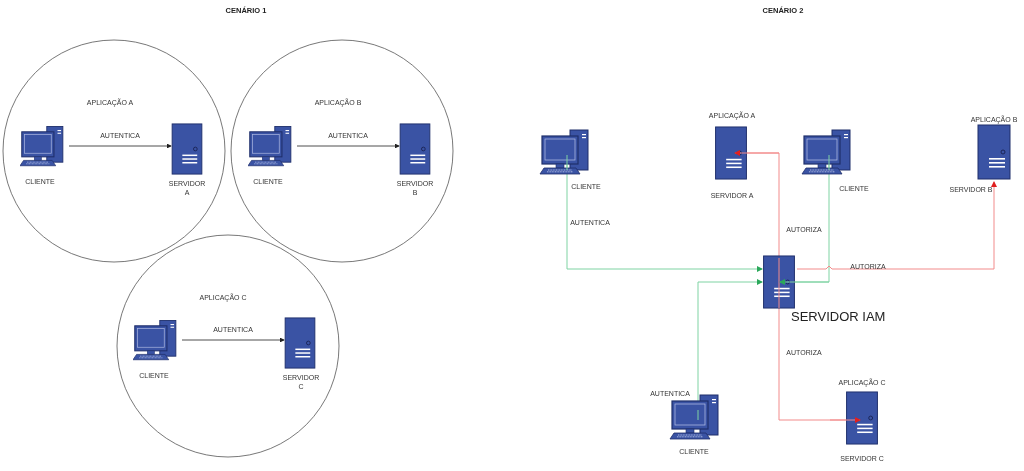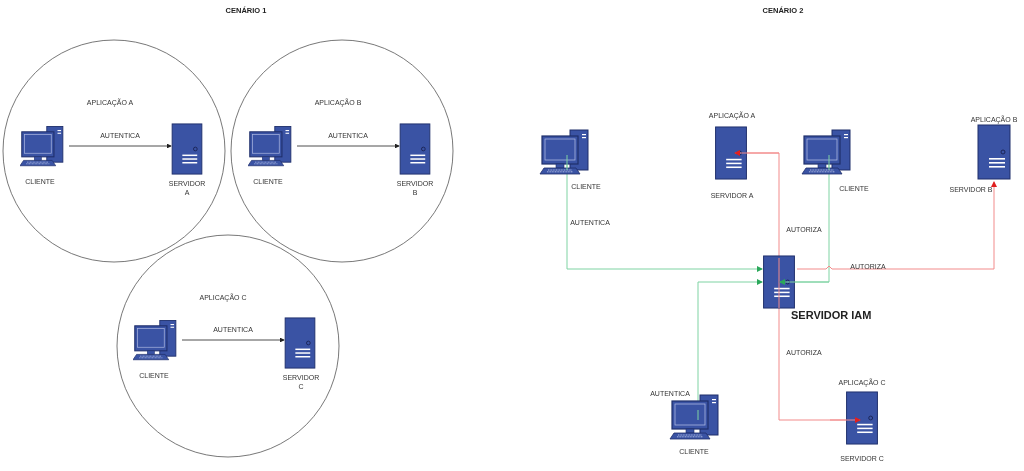--- a/index.html
+++ b/index.html
@@ -1,20 +1,20 @@
 <!DOCTYPE html>
 <html><head>
 <meta charset="utf-8">
 <style>
   html, body { margin:0; padding:0; background:#ffffff; }
   body { width:1024px; height:471px; position:relative; overflow:hidden; font-family:"Liberation Sans", sans-serif; }
   svg { position:absolute; left:0; top:0; }
   .lbl { position:absolute; font-size:7px; color:#333; white-space:nowrap; transform:translateX(-50%); text-align:center; line-height:9px; }
   .title { position:absolute; font-size:7.5px; font-weight:bold; color:#222; transform:translateX(-50%); }
-  .iam { position:absolute; font-size:11px; font-weight:bold; color:#222; white-space:nowrap; }
+  .iam { position:absolute; font-size:13px; font-weight:normal; color:#222; white-space:nowrap; }
 </style>
 </head>
 <body>
 
 <svg width="1024" height="471" viewBox="0 0 1024 471">
   <defs>
     <marker id="arrBlack" markerWidth="6" markerHeight="6" refX="5" refY="3" orient="auto">
         <path d="M0,0 L6,3 L0,6 z" fill="#222"></path>
       </marker>
     <marker id="arrGreen" markerWidth="6" markerHeight="6" refX="5" refY="3" orient="auto">

